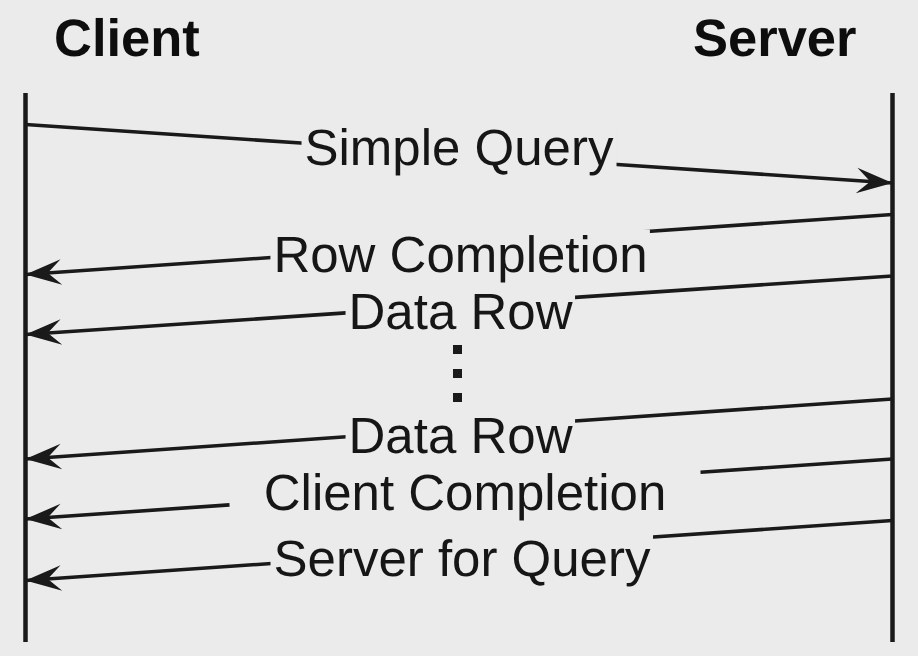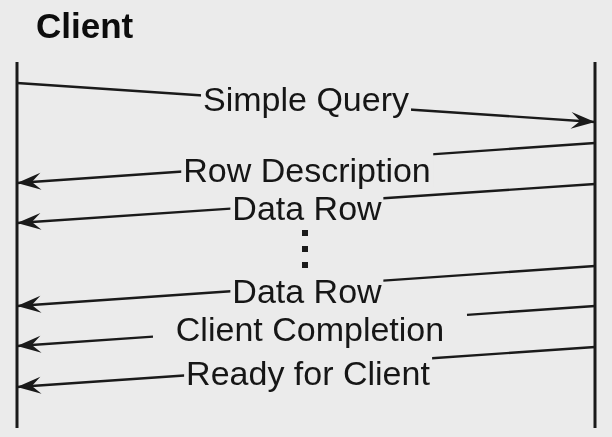--- a/index.html
+++ b/index.html
@@ -90,23 +90,24 @@
         <polygon points="17,387 40.35590329151702,376.8633446622023 31.844495720156146,385.97269925812066 41.52956677350281,393.82278197689675" fill="#1a1a1a"></polygon>
       </g>
     <g id="ellipsis-dots">
         <rect x="302" y="230" width="6" height="6" fill="#1a1a1a"></rect>
         <rect x="302" y="246" width="6" height="6" fill="#1a1a1a"></rect>
         <rect x="302" y="262" width="6" height="6" fill="#1a1a1a"></rect>
       </g>
   </svg>
 
   <div class="actor-label" id="actor-client">Client</div>
+  <div class="actor-label" id="actor-server">Server</div>
 
   <div id="message-labels">
       <div class="msg-label" style="left: 306px; top: 99px;">Simple Query</div>
-      <div class="msg-label" style="left: 307px; top: 170px;">Row Description</div>
+      <div class="msg-label" style="left: 307px; top: 170px;">Row Completion</div>
       <div class="msg-label" style="left: 307px; top: 208px;">Data Row</div>
       <div class="msg-label" style="left: 307px; top: 291px;">Data Row</div>
       <div class="msg-label" style="left: 310px; top: 329px;">Client Completion</div>
-      <div class="msg-label" style="left: 308px; top: 373px;">Ready for Client</div>
+      <div class="msg-label" style="left: 308px; top: 373px;">Server for Query</div>
     </div>
 
 </div>
 
 </body></html>

